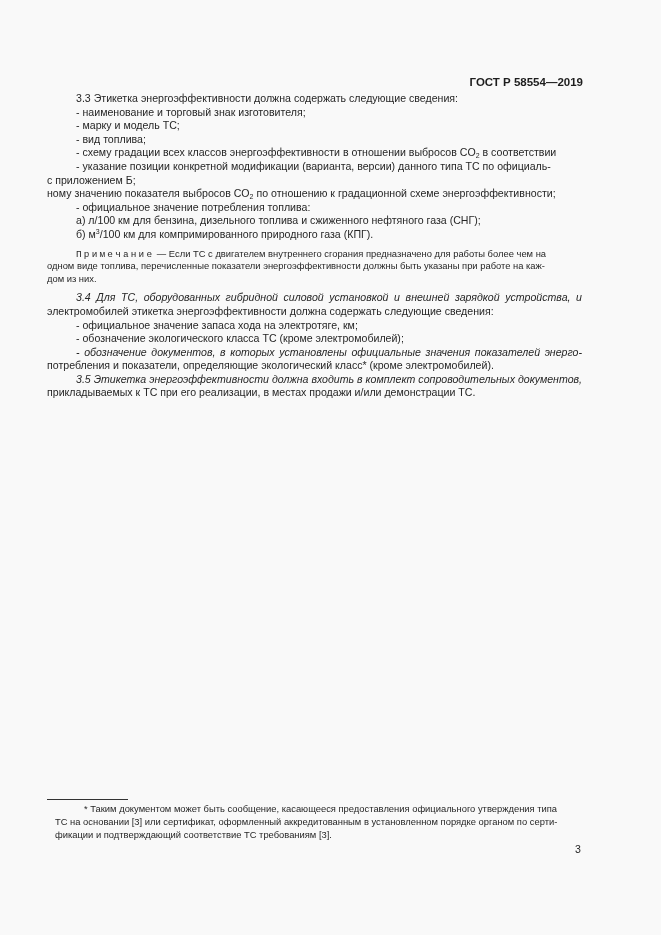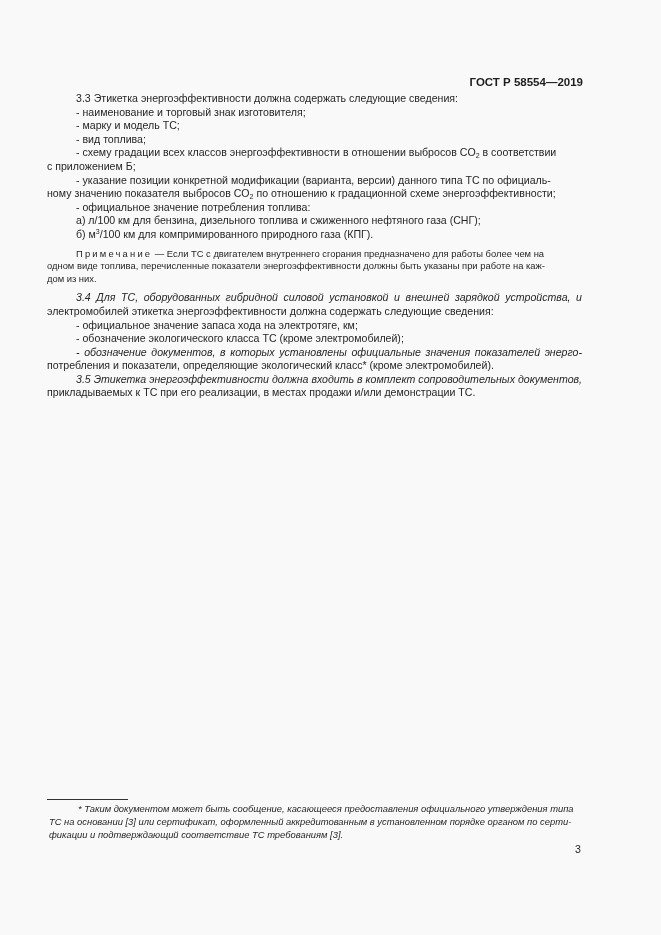--- a/index.html
+++ b/index.html
@@ -16,49 +16,49 @@
     position: absolute; left: 47px; top: 92px; width: 535px;
     font-size: 10.6px; line-height: 13.6px;
   }
   .line { white-space: nowrap; height: 13.6px; }
   .ind { padding-left: 29px; }
   .just { text-align: justify; text-align-last: justify; white-space: normal; font-style: italic; }
   .note {
     font-size: 9.4px; line-height: 12.6px; margin-top: 6px; margin-bottom: 6px;
   }
   .note .line { height: 12.6px; }
-  .spaced { letter-spacing: 2.2px; }
+  .spaced { letter-spacing: 2.2px; font-family: Liberation Mono, monospace; }
   sub { font-size: 7px; vertical-align: -2px; line-height: 0; }
   sup { font-size: 7px; vertical-align: 4px; line-height: 0; }
   .fn-rule {
     position: absolute; left: 47px; top: 799px; width: 81px; height: 1px; background: #333;
   }
   .footnote {
-    position: absolute; left: 49px; top: 802px; width: 535px;
-    font-size: 9.4px; line-height: 13px; font-style: italic;
+    position: absolute; left: 55px; top: 802px; width: 535px;
+    font-size: 9.4px; line-height: 13px;
   }
   .footnote .line { height: 13px; }
   .page-number {
     position: absolute; left: 575px; top: 843px; font-size: 10.6px;
   }
 </style>
 </head>
 <body>
 
 <div class="header">ГОСТ Р 58554—2019</div>
 
 <div class="body-text">
   <div>
     <div class="line ind">3.3  Этикетка энергоэффективности должна содержать следующие сведения:</div>
     <div class="line ind">-  наименование и торговый знак изготовителя;</div>
     <div class="line ind">-  марку и модель ТС;</div>
     <div class="line ind">-  вид топлива;</div>
     <div class="line ind"><span>-  схему градации всех классов энергоэффективности в отношении выбросов CO</span><sub>2</sub><span> в соответствии</span></div>
+    <div class="line ind">-  указание позиции конкретной модификации (варианта, версии) данного типа ТС по официаль-</div>
     <div class="line">с приложением Б;</div>
-    <div class="line ind">-  указание позиции конкретной модификации (варианта, версии) данного типа ТС по официаль-</div>
     <div class="line"><span>ному значению показателя выбросов CO</span><sub>2</sub><span> по отношению к градационной схеме энергоэффективности;</span></div>
     <div class="line ind">-  официальное значение потребления топлива:</div>
     <div class="line ind">а)  л/100 км для бензина, дизельного топлива и сжиженного нефтяного газа (СНГ);</div>
     <div class="line ind"><span>б)  м</span><sup>3</sup><span>/100 км для компримированного природного газа (КПГ).</span></div>
   </div>
 
   <div class="note">
     <div class="line ind"><span class="spaced">Примечание</span><span> — Если ТС с двигателем внутреннего сгорания предназначено для работы более чем на</span></div>
     <div class="line">одном виде топлива, перечисленные показатели энергоэффективности должны быть указаны при работе на каж-</div>
     <div class="line">дом из них.</div>

